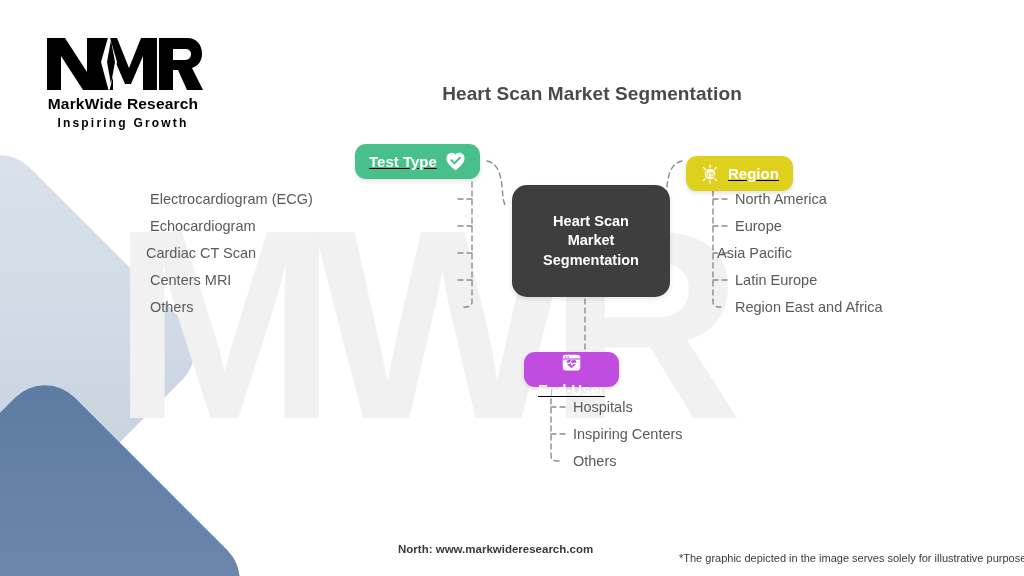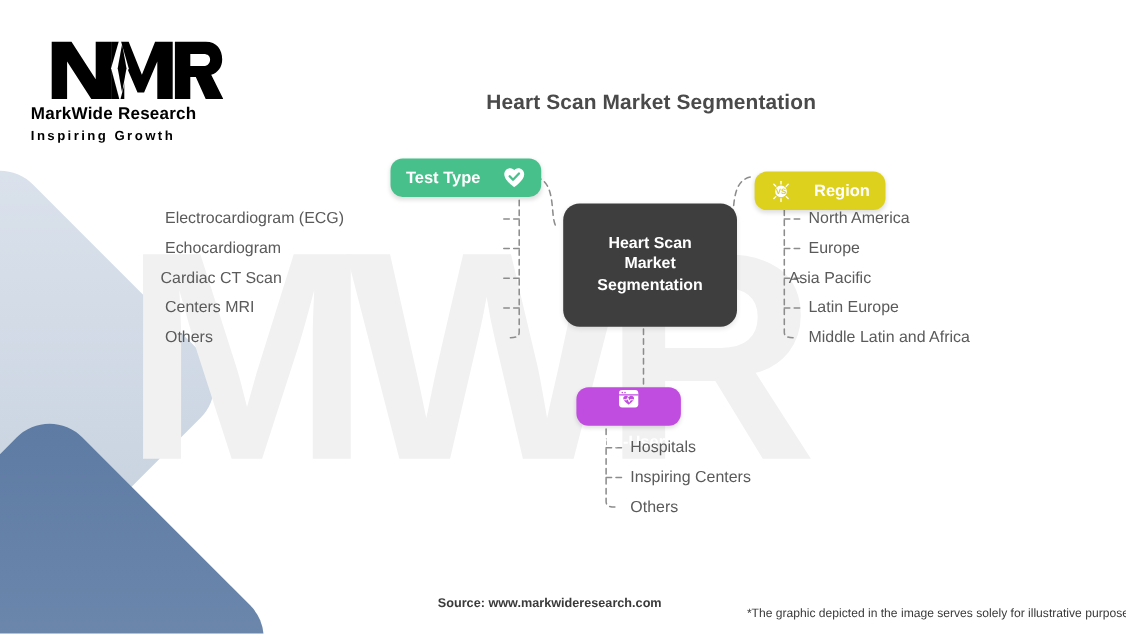--- a/index.html
+++ b/index.html
@@ -27,21 +27,21 @@
   
   .watermark{
     position:absolute;left:112px;top:190px;
     font-size:270px;font-weight:700;letter-spacing:-22px;
     color:#f1f1f1;line-height:1;white-space:nowrap;
     font-family:"Liberation Sans", sans-serif;
     user-select:none;
   }
 
   
-  #logo{position:absolute;left:28px;top:32px;width:190px;text-align:left;}
+  #logo{position:absolute;left:28px;top:32px;width:190px;text-align:center;}
   .logo-mark{display:block;margin:0 auto;}
   .logo-name{
     font-size:15.5px;font-weight:700;color:#000;letter-spacing:.2px;
     margin-top:1px;
   }
   .logo-tag{
     font-size:12px;font-weight:700;color:#000;letter-spacing:2.2px;
     margin-top:3px;
   }
 
@@ -63,23 +63,24 @@
     box-shadow:0 2px 5px rgba(0,0,0,.10);
   }
   #center-node .cn-text{
     color:#ffffff;font-size:14.5px;font-weight:700;line-height:1.32;
     text-align:center;white-space:pre-line;
   }
 
   
   .badge{
     position:absolute;height:35px;border-radius:11px;
-    display:flex;align-items:center;gap:20px;
+    display:flex;align-items:center;gap:8px;
     padding:0 14px;box-sizing:border-box;
     box-shadow:0 2px 4px rgba(0,0,0,.13);
+    text-decoration:underline;
   }
   .badge .b-label{
     color:#ffffff;font-size:15px;font-weight:700;white-space:nowrap;
   }
   .badge .b-icon{display:flex;align-items:center;justify-content:center;}
 
   #badge-test-type{left:355px;top:144px;}
   #badge-region{left:686px;top:156px;}
   #badge-end-user{left:524px;top:352px;flex-direction:column;}
 
@@ -204,20 +205,20 @@
 <div class="item item-left" style="left:150px;top:192px;width:300px;">Electrocardiogram (ECG)</div>
 <div class="item item-left" style="left:150px;top:219px;width:300px;">Echocardiogram</div>
 <div class="item item-left" style="left:146px;top:246px;width:300px;">Cardiac CT Scan</div>
 <div class="item item-left" style="left:150px;top:273px;width:300px;">Centers MRI</div>
 <div class="item item-left" style="left:150px;top:300px;width:300px;">Others</div>
 
 <div class="item item-right" style="left:735px;top:192px;">North America</div>
 <div class="item item-right" style="left:735px;top:219px;">Europe</div>
 <div class="item item-right" style="left:717px;top:246px;">Asia Pacific</div>
 <div class="item item-right" style="left:735px;top:273px;">Latin Europe</div>
-<div class="item item-right" style="left:735px;top:300px;">Middle Latin and Africa</div>
+<div class="item item-right" style="left:735px;top:300px;">Region East and Africa</div>
 
 <div class="item item-right" style="left:573px;top:400px;">Hospitals</div>
 <div class="item item-right" style="left:573px;top:427px;">Inspiring Centers</div>
 <div class="item item-right" style="left:573px;top:454px;">Others</div>
 
-<div id="source-text">Source: www.markwideresearch.com</div>
+<div id="source-text">North: www.markwideresearch.com</div>
 <div id="footnote">*The graphic depicted in the image serves solely for illustrative purposes</div>
 
 </body></html>

